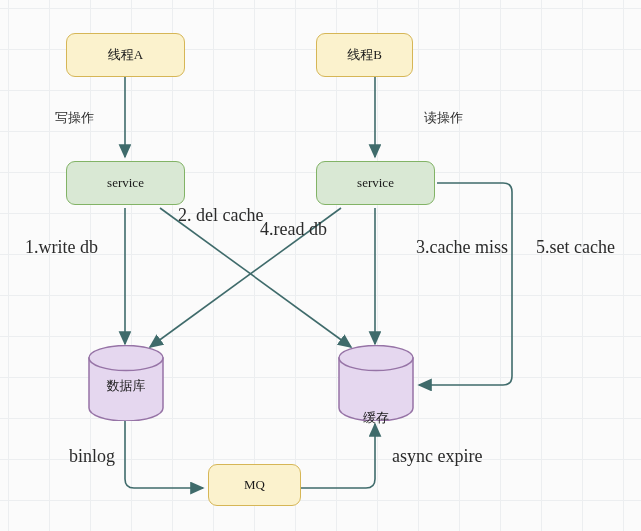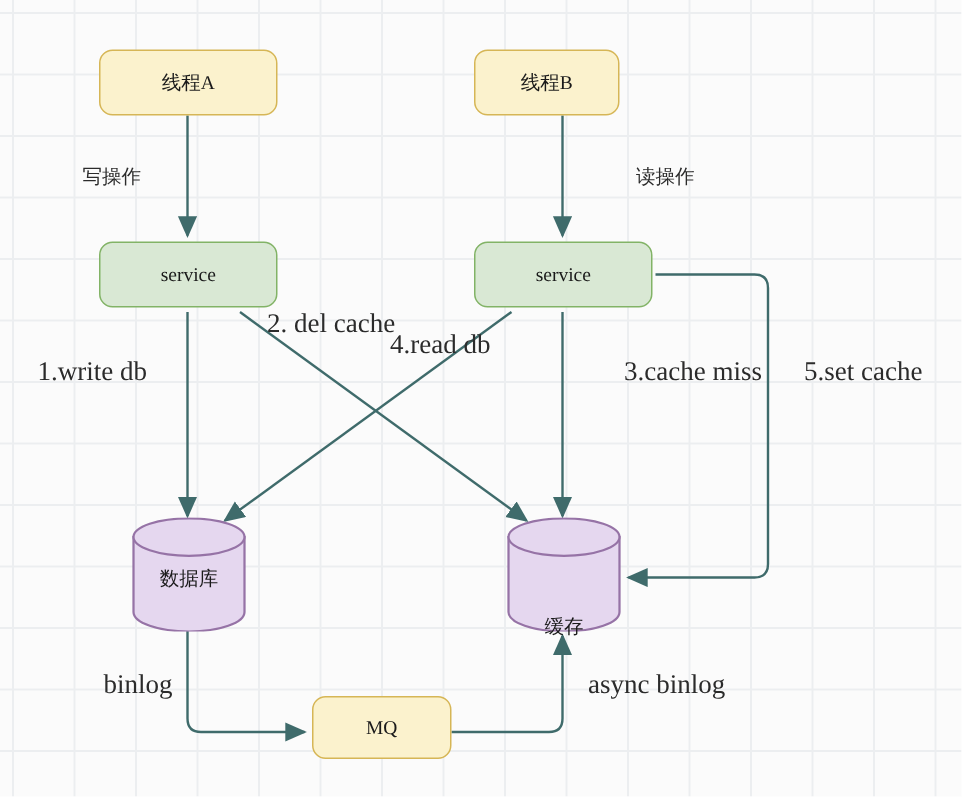--- a/index.html
+++ b/index.html
@@ -149,15 +149,15 @@
   <div class="elabel" style="left:178px; top:206px;">2. del cache</div>
 
   <div class="elabel" style="left:416px; top:238px;">3.cache miss</div>
 
   <div class="elabel" style="left:260px; top:220px;">4.read db</div>
 
   <div class="elabel" style="left:536px; top:238px;">5.set cache</div>
 
   <div class="elabel" style="left:53px; top:447px;margin-left:16px;">binlog</div>
 
-  <div class="elabel" style="left:392px; top:447px;">async binlog</div>
+  <div class="elabel" style="left:392px; top:447px;">async expire</div>
 
 </div>
 
 </body></html>

